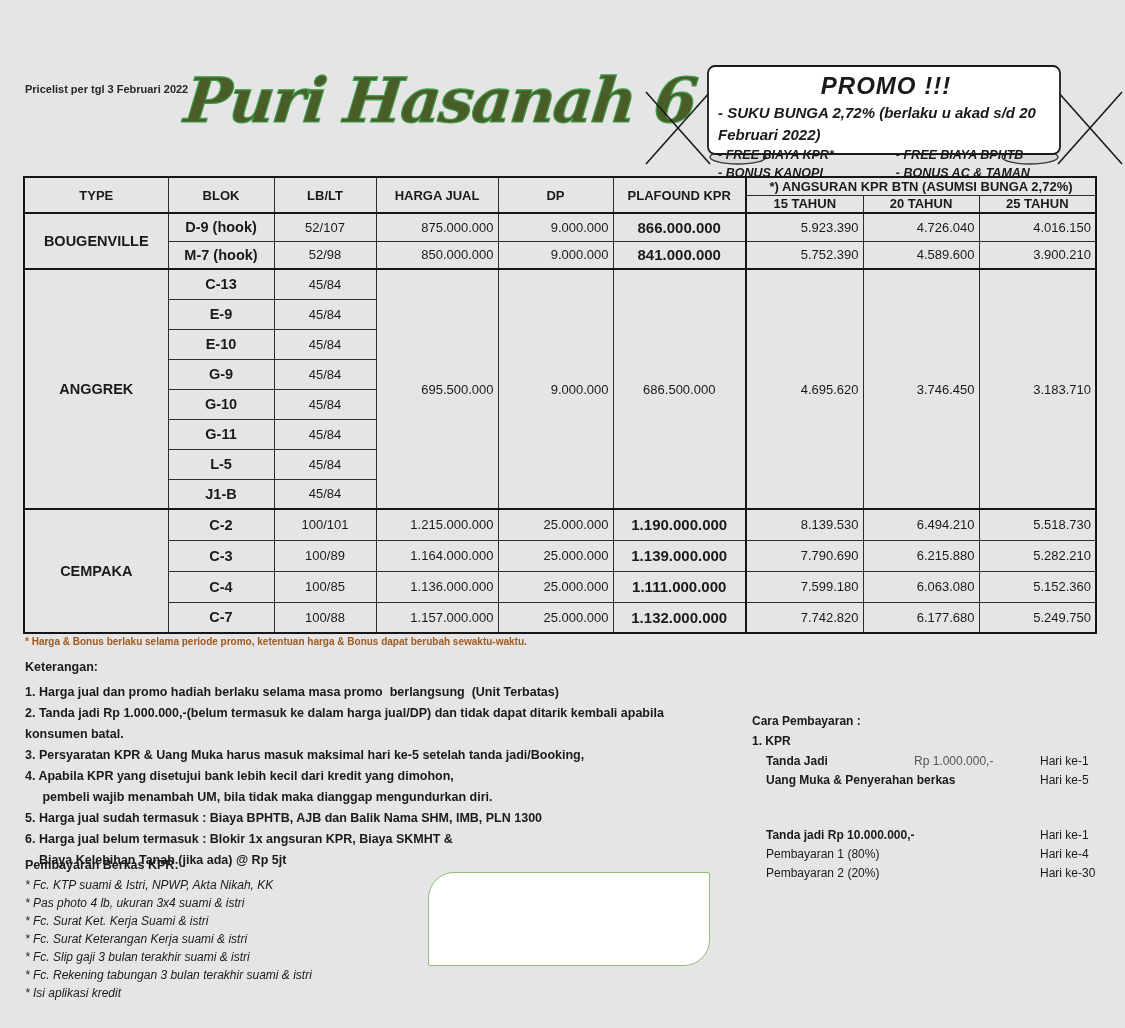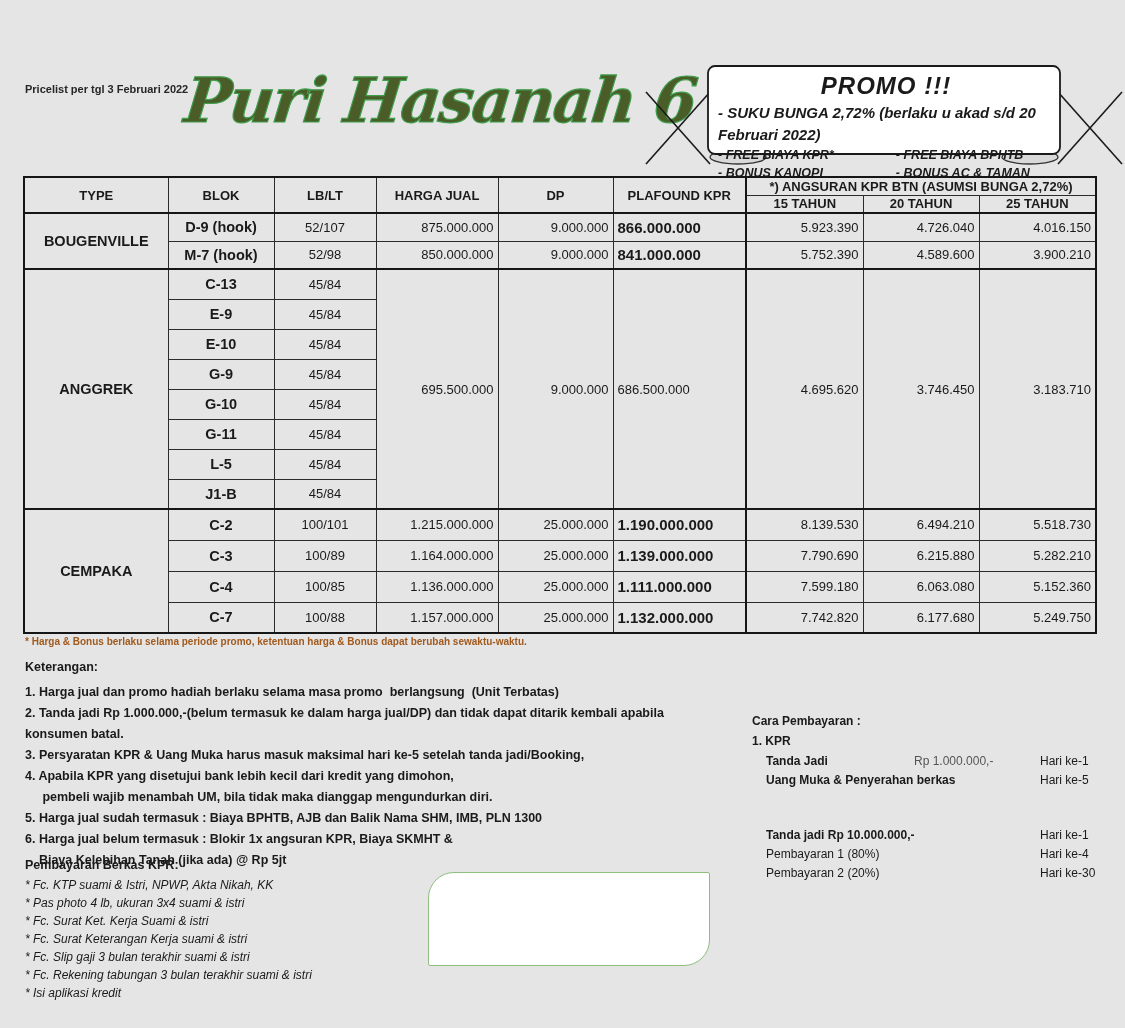--- a/index.html
+++ b/index.html
@@ -33,21 +33,21 @@
   thead tr.h1 { height:18px; } thead tr.h2 { height:18px; }
   thead { border-bottom:2px solid #161616; }
   tr.grp-top td { border-top:2px solid #161616; }
   .thick-left { border-left:2px solid #161616 !important; }
 
   td.c-type { text-align:center; font-weight:bold; font-size:14.5px; }
   td.c-blok { text-align:center; font-weight:bold; font-size:14.5px; }
   td.c-lblt { text-align:center; font-size:13px; }
   td.c-harga { text-align:right; font-size:13px; padding-right:12px; }
   td.c-dp { text-align:right; font-size:13px; padding-right:8px; }
-  td.c-plaf { font-weight:bold; font-size:15px; }
+  td.c-plaf { text-align:center; font-weight:bold; font-size:15px; }
   td.c-plaf.plain { font-weight:normal; font-size:13px; }
   td.c-ten { text-align:right; font-size:13px; padding-right:14px; }
   tr.r28 { height:28px; } tr.r30 { height:30px; } tr.r31 { height:31px; }
 
   .footnote { position:absolute; left:25px; top:636px; font-size:10px; font-weight:600; color:#a2591c; }
 
   .keterangan { position:absolute; left:25px; top:660px; width:700px; }
   .keterangan .kt-title { font-size:12.5px; font-weight:bold; margin-bottom:8px; }
   .keterangan .kt-line { font-size:12.5px; font-weight:bold; line-height:21px; white-space:pre-wrap; }
 

